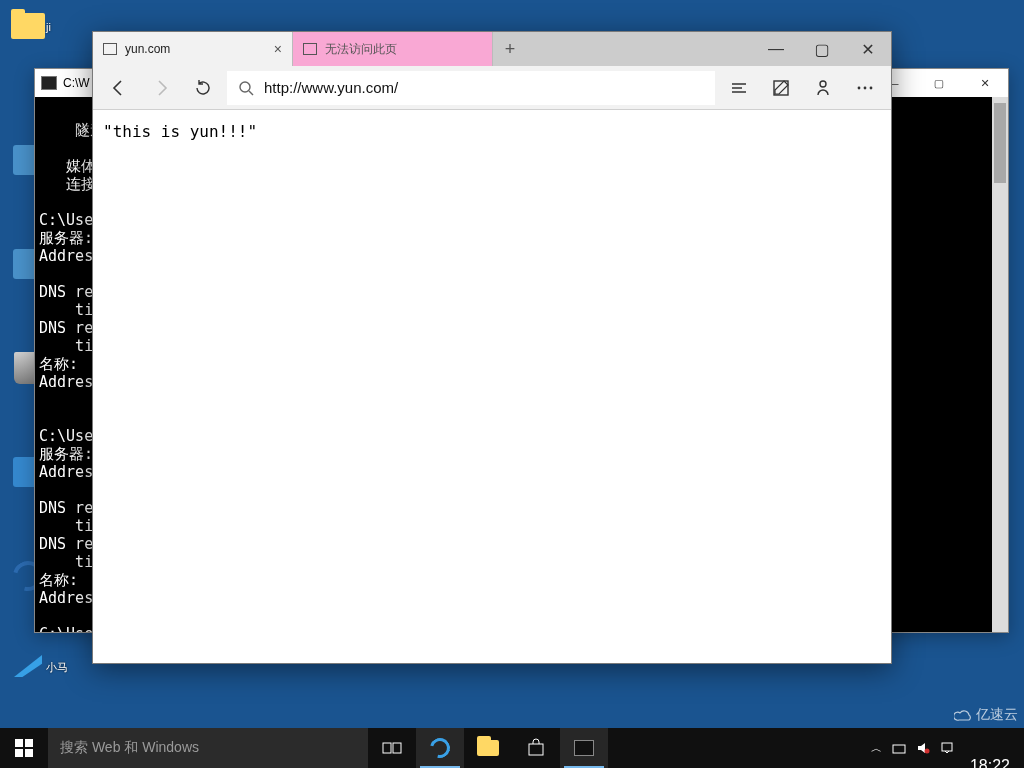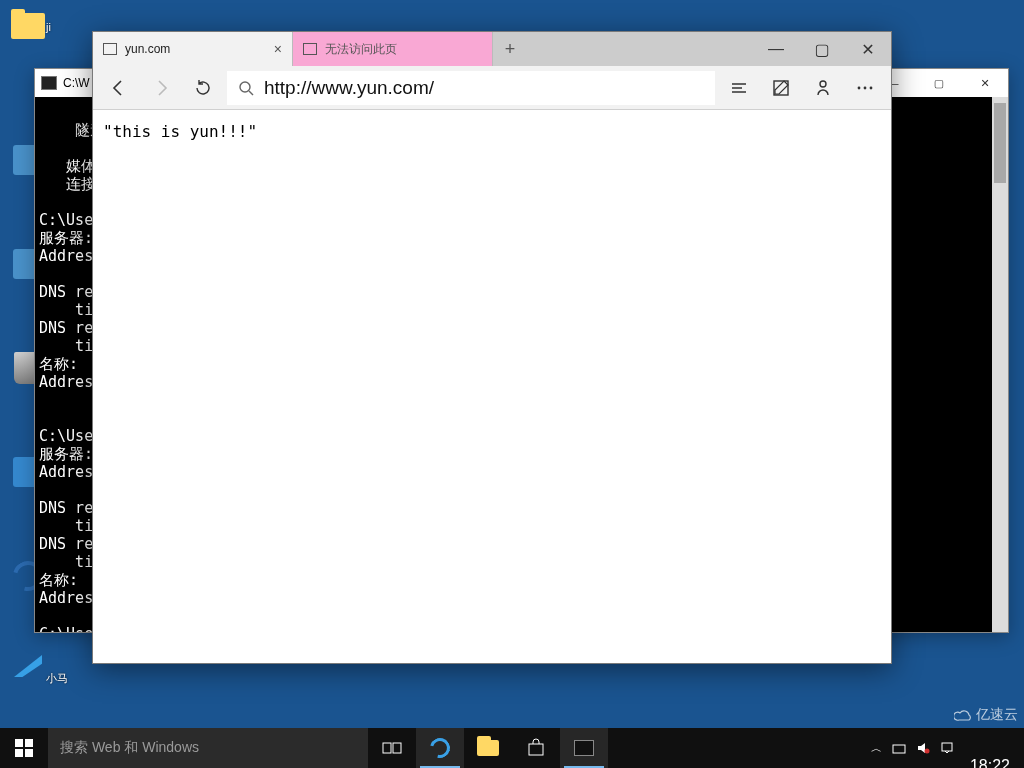--- a/index.html
+++ b/index.html
@@ -78,21 +78,21 @@
     width:36px; height:36px; display:flex; align-items:center; justify-content:center;
     color:#444; border-radius:0;
   }
   .tb-btn.disabled { color:#b8b8b8; }
   .addr {
     flex:1; height:34px; background:#fff; display:flex; align-items:center;
     padding:0 10px; gap:10px; border:1px solid #fff;
   }
   .addr svg { flex-shrink:0; }
   .addr input {
-    border:none; outline:none; font-size:19px; width:100%; color:#111;
+    border:none; outline:none; font-size:15px; width:100%; color:#111;
     font-family:"Segoe UI",sans-serif;
   }
   .page {
     flex:1; background:#fff; padding:12px 10px;
     font-family:"NSimSun","SimSun",monospace; font-size:16px; color:#000;
   }
 
   
   .taskbar {
     position:absolute; left:0; bottom:0; width:100%; height:40px;
@@ -152,21 +152,21 @@
     </div>
   <span>控制</span>
 </div>
 <div class="desktop-icon" style="left:10px; top:558px;">
   <div class="icon-box">
       <div class="edge-ic"></div>
     </div>
   <span style="white-space:pre;">Mic
 Ed</span>
 </div>
-<div class="desktop-icon" style="left:10px; top:648px;align-items:flex-end;">
+<div class="desktop-icon" style="left:10px; top:648px;">
   <div class="icon-box">
       <div class="arrow-ic"></div>
     </div>
   <span>小马</span>
 </div>
 
 <div class="cmd-window">
   <div class="cmd-title">
     <div class="ico"></div>
     <span>C:\W</span>

